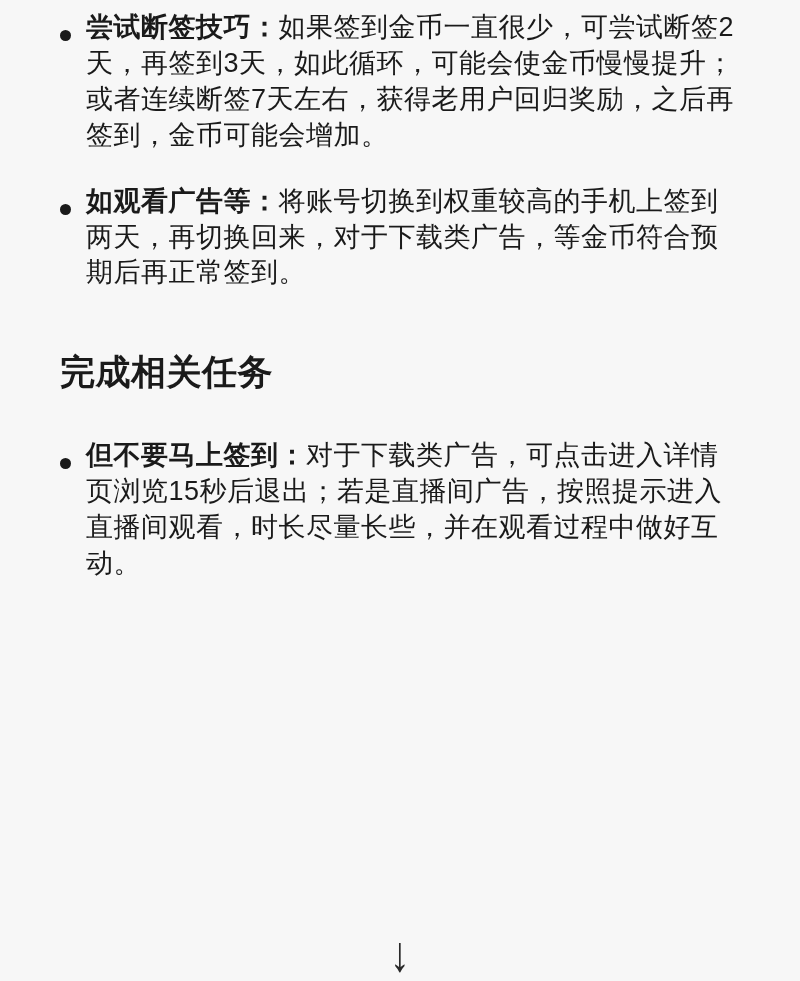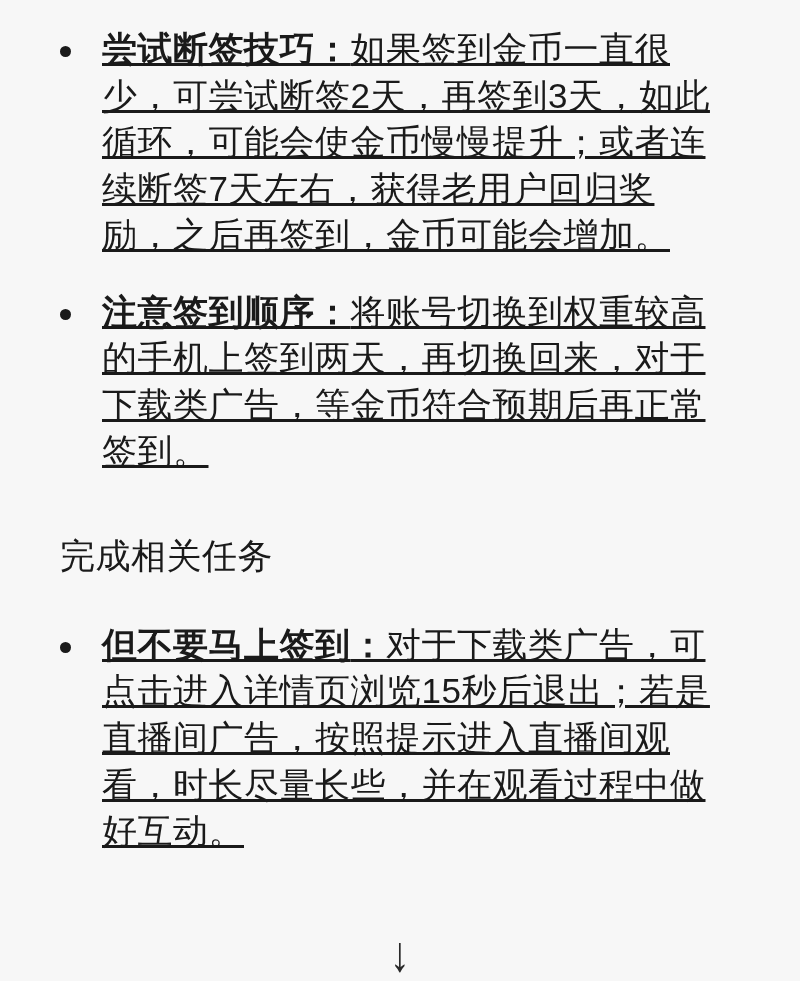--- a/index.html
+++ b/index.html
@@ -38,33 +38,32 @@
   li.bullet .dot {
     position: absolute;
     left: 12px;
     top: 20px;
     width: 11px;
     height: 11px;
     border-radius: 50%;
     background: #1a1a1a;
   }
   .para {
-    font-size: 35px;
+    font-size: 27px;
     line-height: 1.33;
     letter-spacing: 0.5px;
-    margin: 16px;
+    margin: 0;
     word-break: break-all;
-    text-decoration: underline;
   }
   .lead {
     font-weight: bold;
   }
   .section-title {
     font-size: 35px;
-    font-weight: normal;
+    font-weight: bold;
     letter-spacing: 0.5px;
     margin: 0;
     padding: 0 0 0 12px;
   }
   .section-block {
     margin-top: 58px;
     margin-bottom: 42px;
   }
   .scroll-hint {
     position: absolute;
@@ -97,21 +96,21 @@
 
 <div class="page">
 
   <ul class="bullets">
     <li class="bullet">
       <span class="dot"></span>
       <p class="para"><span class="lead">尝试断签技巧</span><span class="lead">：</span><span>如果签到金币一直很少，可尝试断签2天，再签到3天，如此循环，可能会使金币慢慢提升；或者连续断签7天左右，获得老用户回归奖励，之后再签到，金币可能会增加。</span></p>
     </li>
     <li class="bullet">
       <span class="dot"></span>
-      <p class="para"><span class="lead">注意签到顺序</span><span class="lead">：</span><span>将账号切换到权重较高的手机上签到两天，再切换回来，对于下载类广告，等金币符合预期后再正常签到。</span></p>
+      <p class="para"><span class="lead">如观看广告等</span><span class="lead">：</span><span>将账号切换到权重较高的手机上签到两天，再切换回来，对于下载类广告，等金币符合预期后再正常签到。</span></p>
     </li>
   </ul>
 
   <div class="section-block">
     <h2 class="section-title">完成相关任务</h2>
   </div>
 
   <ul class="bullets">
     <li class="bullet">
       <span class="dot"></span>

